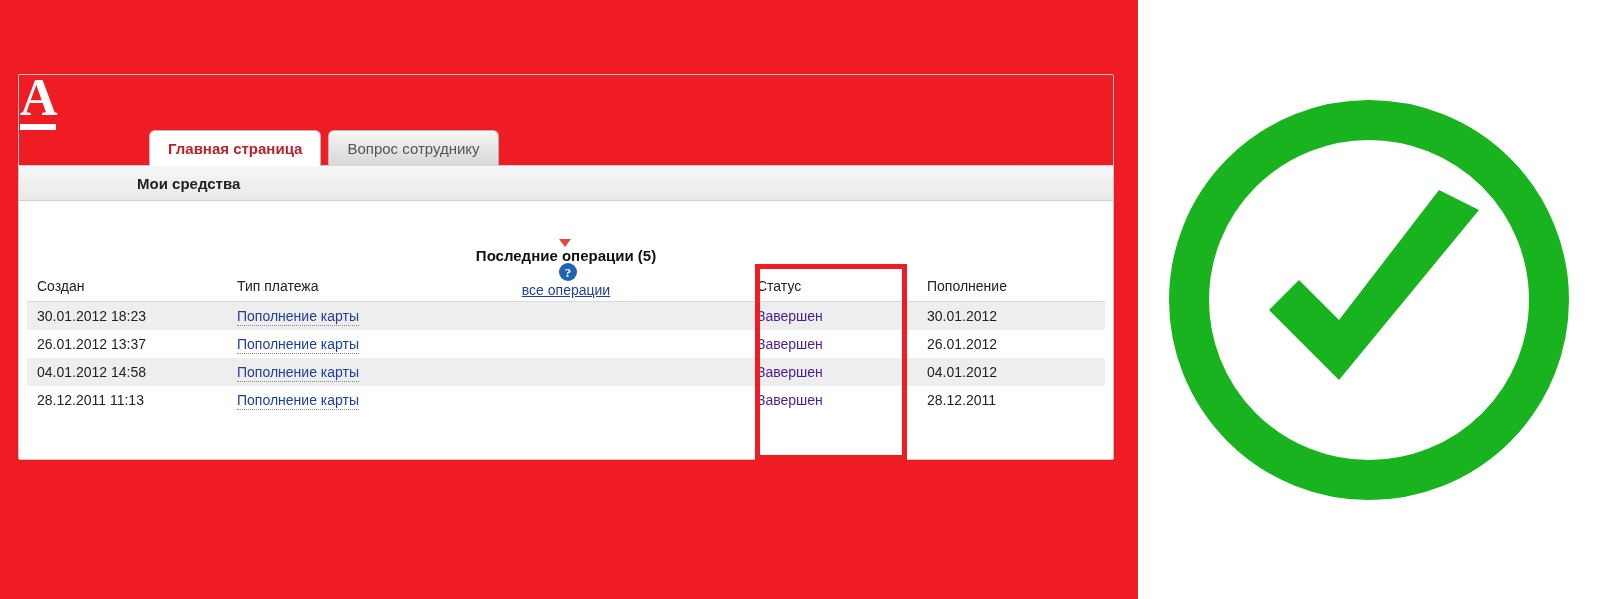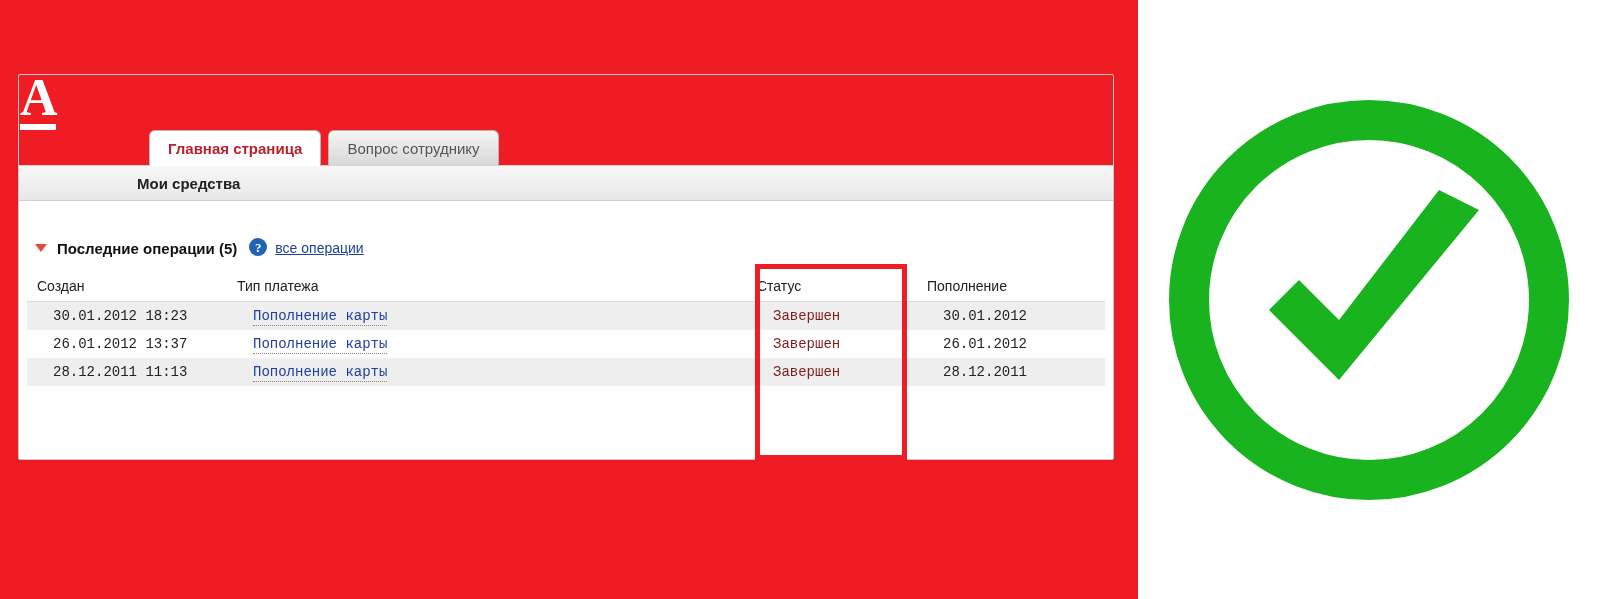--- a/index.html
+++ b/index.html
@@ -51,22 +51,22 @@
     margin: 0; height: 36px; background: linear-gradient(#f7f7f7, #e8e8e8);
     border-top: 1px solid #cfcfcf; border-bottom: 1px solid #cfcfcf;
     display: flex; align-items: center; padding-left: 118px;
     font-size: 15px; font-weight: bold; color: #222;
   }
   
   .ops-head {
     position: absolute; left: 8px; top: 156px; right: 8px;
   }
   .ops-head .title-row {
-    display: flex; align-items: center; gap: 8px; font-size: 15px;
-    font-weight: bold; color: #111; padding: 8px 8px 10px 8px;
+    display: flex; align-items: center; gap: 0; font-size: 15px;
+    font-weight: bold; color: #111; padding: 8px 8px 10px 8px; flex-direction: column;
   }
   .collapse-triangle {
     width: 0; height: 0; border-left: 6px solid transparent;
     border-right: 6px solid transparent; border-top: 8px solid #e24a3d;
     margin-right: 2px;
   }
   .help-badge {
     width: 18px; height: 18px; border-radius: 50%; background: #1e63b4;
     color: #fff; font-family: Georgia, serif; font-weight: bold;
     font-size: 13px; display: inline-flex; align-items: center;
@@ -80,32 +80,32 @@
   
   table.ops {
     position: absolute; left: 8px; right: 8px; top: 196px;
     width: calc(100% - 16px); border-collapse: collapse; font-size: 14px;
     color: #222;
   }
   table.ops th {
     text-align: left; font-weight: normal; padding: 7px 10px 7px 10px;
     border-bottom: 1px solid #d9d9d9; color: #222; font-size: 14px;
   }
-  table.ops td { padding: 6px 26px; font-family: Liberation Mono, monospace; }
+  table.ops td { padding: 6px 10px; }
   table.ops tbody tr:nth-child(odd) { background: #eeeeee; }
   table.ops tbody tr:nth-child(even) { background: #ffffff; }
   .col-created { width: 200px; }
   .col-type { width: 520px; }
   .col-status { width: 170px; }
   .col-end { width: auto; }
   .pay-link {
     color: #1e3f9b; border-bottom: 1px dotted #8a8a8a; cursor: pointer;
     padding-bottom: 1px;
   }
-  .status-done { color: #7f1d1d; }
+  .status-done { color: #4c1d95; }
   
   .status-highlight {
     position: absolute; top: 189px; left: 736px; width: 152px; height: 196px;
     border: 5px solid #ef1c23; pointer-events: none; z-index: 4;
   }
 </style>
 </head>
 <body>
 
 <div class="left-pane">
@@ -156,20 +156,26 @@
             <td><span class="status-done">Завершен</span></td>
             <td>30.01.2012</td>
           </tr>
           <tr>
             <td>26.01.2012 13:37</td>
             <td><span class="pay-link">Пополнение карты</span></td>
             <td><span class="status-done">Завершен</span></td>
             <td>26.01.2012</td>
           </tr>
           <tr>
+            <td>04.01.2012 14:58</td>
+            <td><span class="pay-link">Пополнение карты</span></td>
+            <td><span class="status-done">Завершен</span></td>
+            <td>04.01.2012</td>
+          </tr>
+          <tr>
             <td>28.12.2011 11:13</td>
             <td><span class="pay-link">Пополнение карты</span></td>
             <td><span class="status-done">Завершен</span></td>
             <td>28.12.2011</td>
           </tr>
         </tbody>
     </table>
 
     <div class="status-highlight"></div>
   </div>

